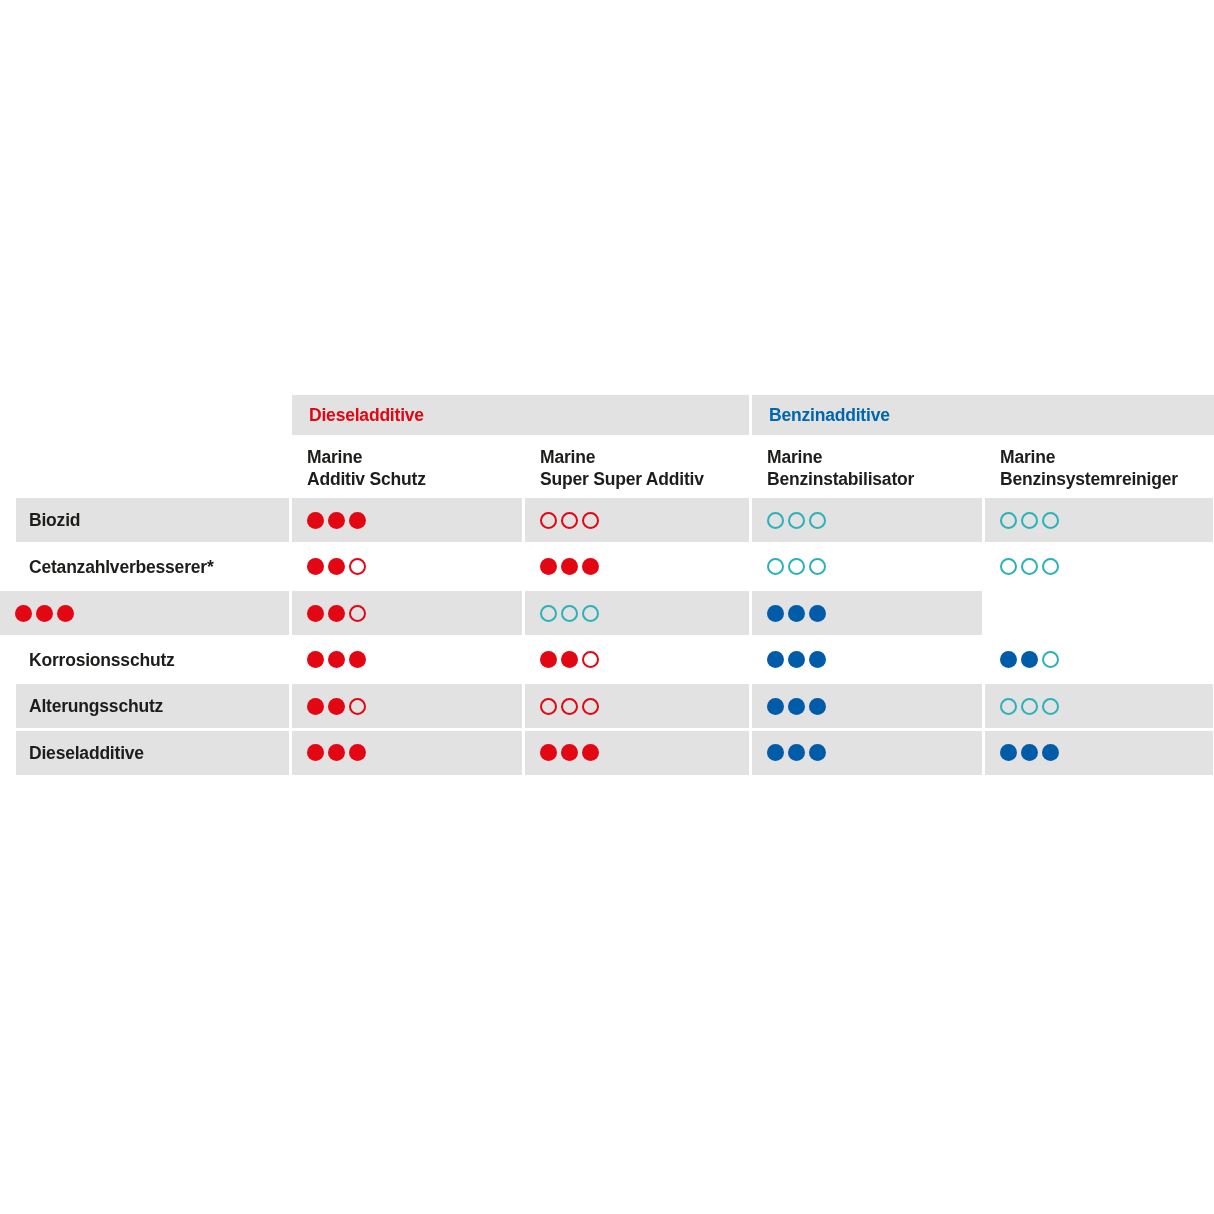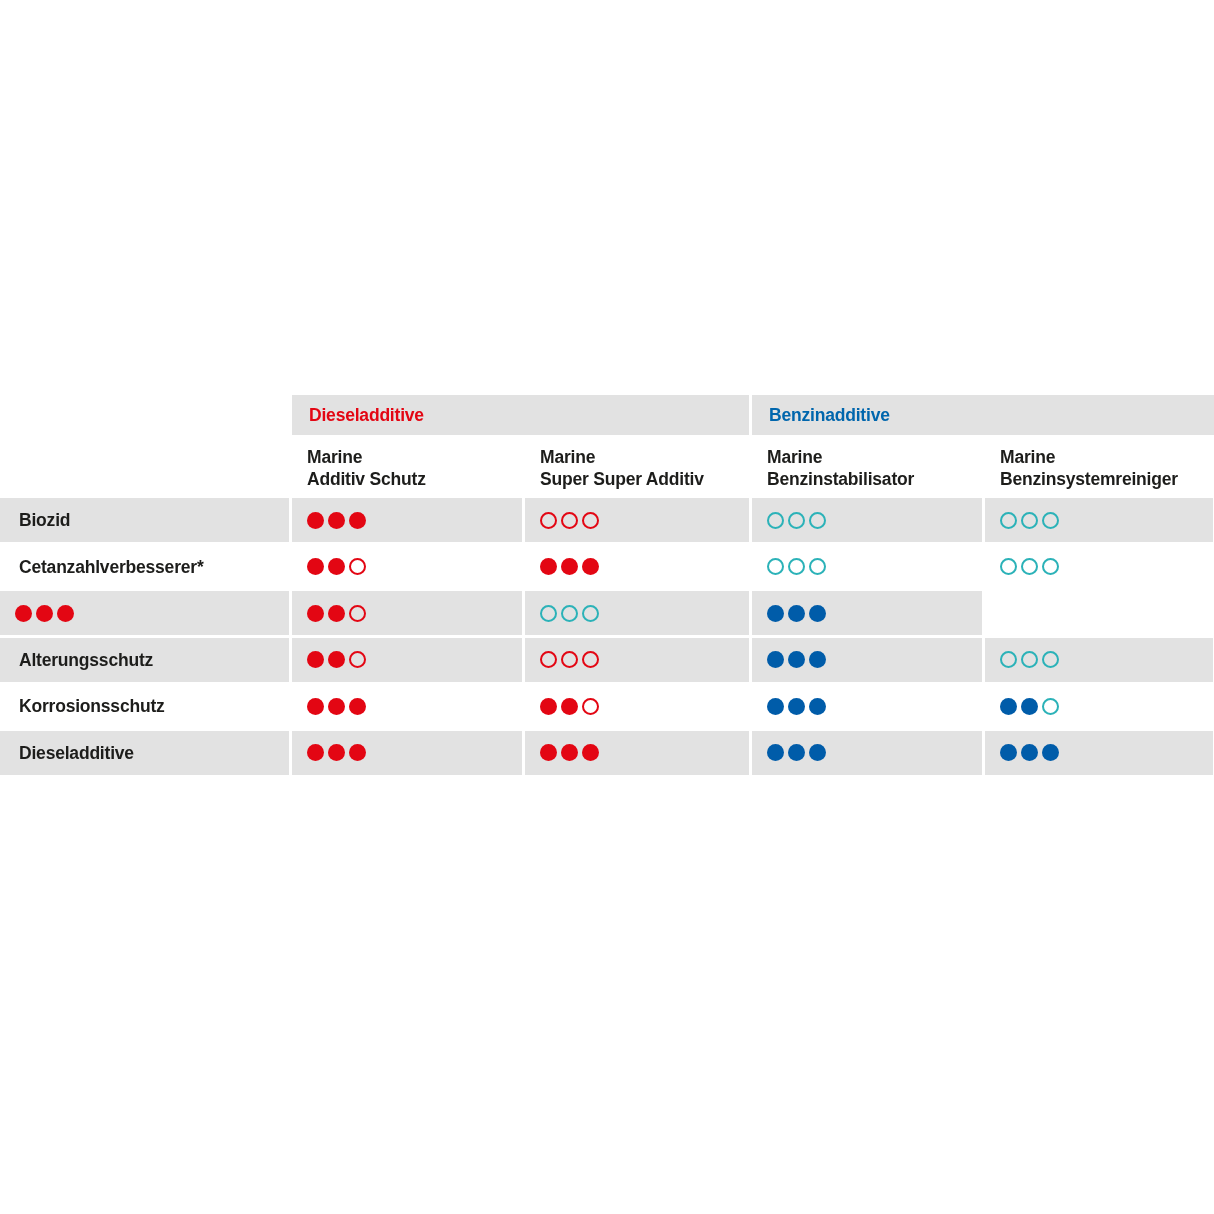--- a/index.html
+++ b/index.html
@@ -55,24 +55,25 @@
     column-gap: 3px;
     height: 44px;
     margin-bottom: 2.5px;
   }
   .data-row.shaded > div { background: #e2e2e2; }
   .data-row.plain  > div { background: #ffffff; }
   .row-label {
     font-size: 17.5px;
     font-weight: bold;
     line-height: 44px;
-    padding-left: 19px;
+    padding-left: 13px;
     color: #1d1d1b;
     letter-spacing: -0.2px;
     white-space: nowrap;
+    margin-left: 16px;
   }
   .cell {
     display: flex;
     align-items: center;
     padding-left: 15px;
     gap: 4px;
   }
   .dot {
     width: 17px;
     height: 17px;
@@ -179,43 +180,20 @@
             <span class="dot empty" style="border-color: rgb(43, 178, 184);"></span>
             <span class="dot empty" style="border-color: rgb(43, 178, 184);"></span>
             <span class="dot empty" style="border-color: rgb(43, 178, 184);"></span>
           </div>
           <div class="cell">
             <span class="dot filled" style="background: rgb(0, 92, 169);"></span>
             <span class="dot filled" style="background: rgb(0, 92, 169);"></span>
             <span class="dot filled" style="background: rgb(0, 92, 169);"></span>
           </div>
         </div>
-        <div class="data-row shaded">
-          <div class="row-label">Alterungsschutz</div>
-          <div class="cell">
-            <span class="dot filled" style="background: rgb(227, 6, 19);"></span>
-            <span class="dot filled" style="background: rgb(227, 6, 19);"></span>
-            <span class="dot empty" style="border-color: rgb(227, 6, 19);"></span>
-          </div>
-          <div class="cell">
-            <span class="dot empty" style="border-color: rgb(227, 6, 19);"></span>
-            <span class="dot empty" style="border-color: rgb(227, 6, 19);"></span>
-            <span class="dot empty" style="border-color: rgb(227, 6, 19);"></span>
-          </div>
-          <div class="cell">
-            <span class="dot filled" style="background: rgb(0, 92, 169);"></span>
-            <span class="dot filled" style="background: rgb(0, 92, 169);"></span>
-            <span class="dot filled" style="background: rgb(0, 92, 169);"></span>
-          </div>
-          <div class="cell">
-            <span class="dot empty" style="border-color: rgb(43, 178, 184);"></span>
-            <span class="dot empty" style="border-color: rgb(43, 178, 184);"></span>
-            <span class="dot empty" style="border-color: rgb(43, 178, 184);"></span>
-          </div>
-        </div>
         <div class="data-row plain">
           <div class="row-label">Korrosionsschutz</div>
           <div class="cell">
             <span class="dot filled" style="background: rgb(227, 6, 19);"></span>
             <span class="dot filled" style="background: rgb(227, 6, 19);"></span>
             <span class="dot filled" style="background: rgb(227, 6, 19);"></span>
           </div>
           <div class="cell">
             <span class="dot filled" style="background: rgb(227, 6, 19);"></span>
             <span class="dot filled" style="background: rgb(227, 6, 19);"></span>
@@ -226,20 +204,43 @@
             <span class="dot filled" style="background: rgb(0, 92, 169);"></span>
             <span class="dot filled" style="background: rgb(0, 92, 169);"></span>
           </div>
           <div class="cell">
             <span class="dot filled" style="background: rgb(0, 92, 169);"></span>
             <span class="dot filled" style="background: rgb(0, 92, 169);"></span>
             <span class="dot empty" style="border-color: rgb(43, 178, 184);"></span>
           </div>
         </div>
         <div class="data-row shaded">
+          <div class="row-label">Alterungsschutz</div>
+          <div class="cell">
+            <span class="dot filled" style="background: rgb(227, 6, 19);"></span>
+            <span class="dot filled" style="background: rgb(227, 6, 19);"></span>
+            <span class="dot empty" style="border-color: rgb(227, 6, 19);"></span>
+          </div>
+          <div class="cell">
+            <span class="dot empty" style="border-color: rgb(227, 6, 19);"></span>
+            <span class="dot empty" style="border-color: rgb(227, 6, 19);"></span>
+            <span class="dot empty" style="border-color: rgb(227, 6, 19);"></span>
+          </div>
+          <div class="cell">
+            <span class="dot filled" style="background: rgb(0, 92, 169);"></span>
+            <span class="dot filled" style="background: rgb(0, 92, 169);"></span>
+            <span class="dot filled" style="background: rgb(0, 92, 169);"></span>
+          </div>
+          <div class="cell">
+            <span class="dot empty" style="border-color: rgb(43, 178, 184);"></span>
+            <span class="dot empty" style="border-color: rgb(43, 178, 184);"></span>
+            <span class="dot empty" style="border-color: rgb(43, 178, 184);"></span>
+          </div>
+        </div>
+        <div class="data-row shaded">
           <div class="row-label">Dieseladditive</div>
           <div class="cell">
             <span class="dot filled" style="background: rgb(227, 6, 19);"></span>
             <span class="dot filled" style="background: rgb(227, 6, 19);"></span>
             <span class="dot filled" style="background: rgb(227, 6, 19);"></span>
           </div>
           <div class="cell">
             <span class="dot filled" style="background: rgb(227, 6, 19);"></span>
             <span class="dot filled" style="background: rgb(227, 6, 19);"></span>
             <span class="dot filled" style="background: rgb(227, 6, 19);"></span>

